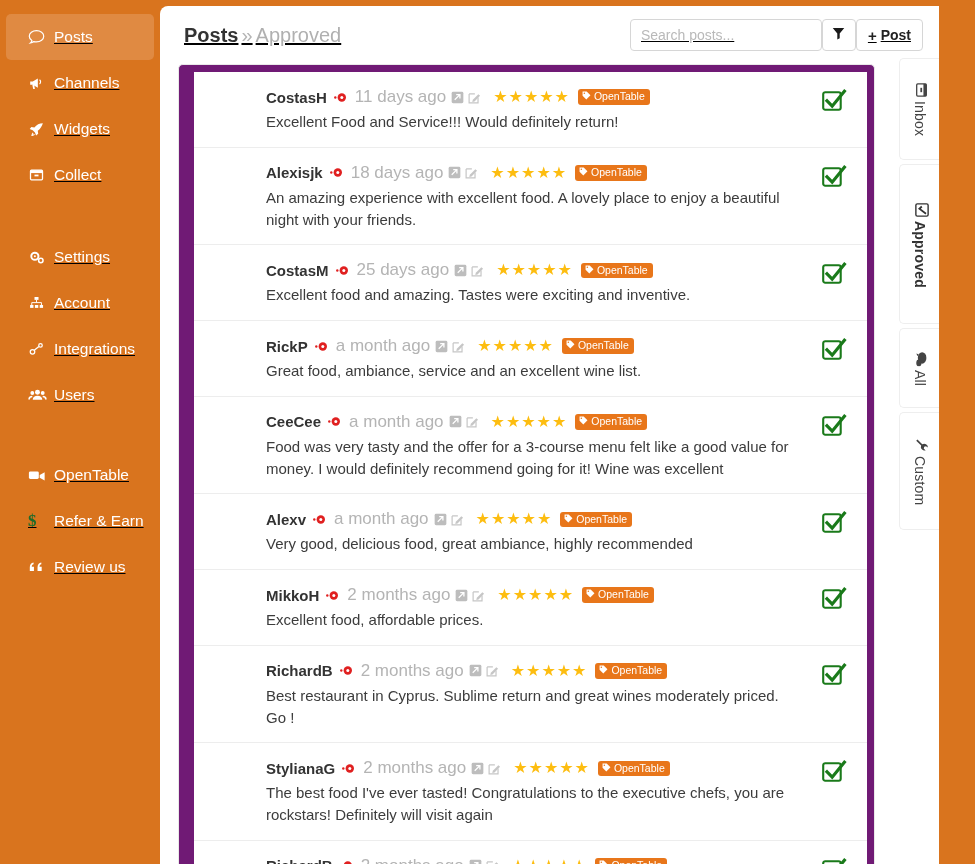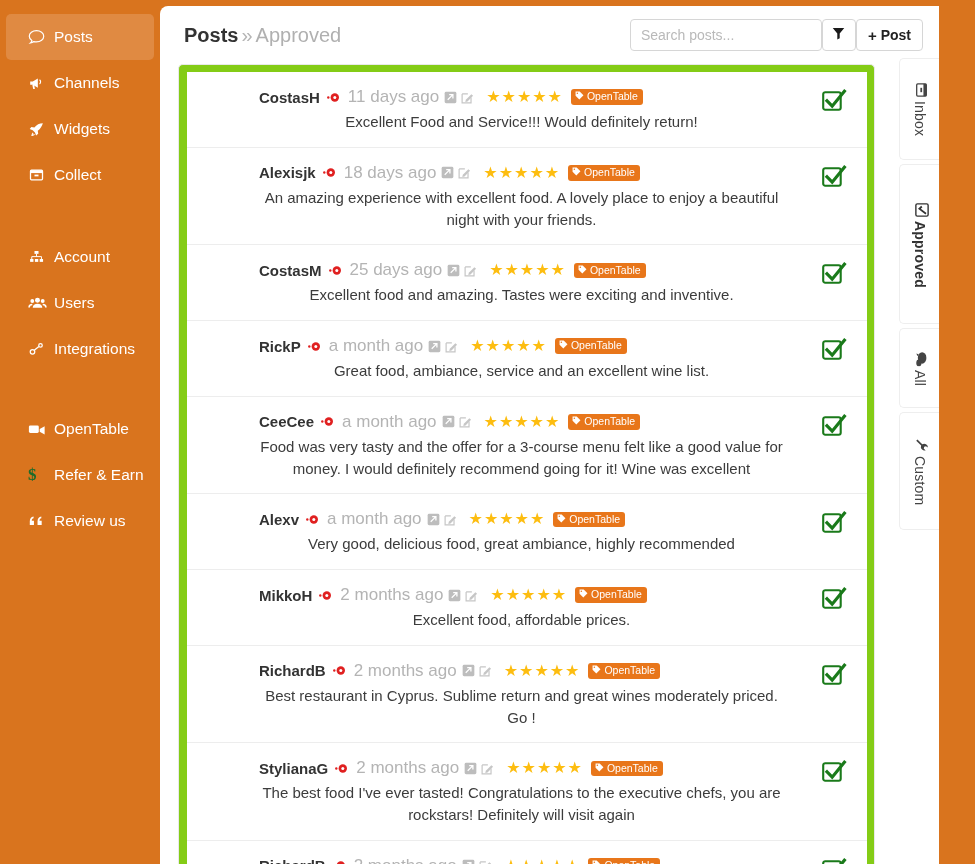--- a/index.html
+++ b/index.html
@@ -8,20 +8,21 @@
     font-family: "Liberation Sans", sans-serif;
     overflow: hidden;
     background: #d9741e;
   }
 
   #app {
     position: relative;
     width: 952px; height: 864px;
     display: flex;
     background: #d9741e;
+    text-decoration: underline;
   }
 
   
   .sidebar {
     width: 160px;
     flex: 0 0 160px;
     background: #d9741e;
     padding-top: 14px;
     position: relative;
     z-index: 2;
@@ -124,27 +125,26 @@
   }
   .plus-sign { font-size: 15px; font-weight: bold; line-height: 1; }
 
   
   .list-wrap {
     position: absolute;
     left: 18px;
     right: 64px;
     top: 58px;
     bottom: 0;
-    background: #84cc16;
+    background: #701a75;
     border: 1px solid #e9e9e9;
     border-bottom: none;
     border-radius: 5px 5px 0 0;
-    padding: 7px 0 0 1px;
+    padding: 7px 0 0 8px;
     overflow: hidden;
-    text-align: center;
   }
 
   .review {
     background: #ffffff;
     border-bottom: 1px solid #ededed;
     display: flex;
     padding: 14px 0 14px 0;
     position: relative;
     margin: 0 7px;
   }
@@ -314,56 +314,66 @@
             <rect x="2.5" y="4" width="15" height="12" rx="1.2" fill="none" stroke="#fff" stroke-width="1.6"></rect>
             <rect x="2.5" y="4" width="15" height="3.6" fill="#fff"></rect>
             <rect x="7.5" y="9.5" width="5" height="2.2" fill="#fff"></rect>
           </svg>
       </span>
       <span class="nav-label">Collect</span>
     </div>
 
     <div class="nav-gap"></div>
 
+    <div class="nav-item">
+      <span class="nav-icon">
+        <svg width="18" height="17" viewBox="0 0 20 20">
+            <circle cx="7.5" cy="8.5" r="4.2" fill="none" stroke="#fff" stroke-width="2.3"></circle>
+            <circle cx="7.5" cy="8.5" r="1.2" fill="#fff"></circle>
+            <circle cx="14.5" cy="13.5" r="2.6" fill="none" stroke="#fff" stroke-width="1.8"></circle>
+          </svg>
+      </span>
+      <span class="nav-label">Settings</span>
+    </div>
 
     <div class="nav-item">
       <span class="nav-icon">
         <svg width="17" height="16" viewBox="0 0 20 20">
             <rect x="7.5" y="2.5" width="5" height="3.6" fill="#fff"></rect>
             <rect x="2" y="12.5" width="4.2" height="3.6" fill="#fff"></rect>
             <rect x="8" y="12.5" width="4.2" height="3.6" fill="#fff"></rect>
             <rect x="14" y="12.5" width="4.2" height="3.6" fill="#fff"></rect>
             <path d="M10 6.2v3.3M4.1 12.5V9.5h12.1v3" stroke="#fff" stroke-width="1.2" fill="none"></path>
           </svg>
       </span>
       <span class="nav-label">Account</span>
     </div>
 
     <div class="nav-item">
       <span class="nav-icon">
+        <svg width="17" height="16" viewBox="0 0 20 20">
+            <circle cx="5" cy="13.5" r="2.8" fill="none" stroke="#fff" stroke-width="1.6"></circle>
+            <circle cx="15" cy="5.5" r="2.2" fill="none" stroke="#fff" stroke-width="1.6"></circle>
+            <path d="M7.2 11.6l5.8-4.6" stroke="#fff" stroke-width="1.6"></path>
+          </svg>
+      </span>
+      <span class="nav-label">Integrations</span>
+    </div>
+
+    <div class="nav-item">
+      <span class="nav-icon">
         <svg width="19" height="16" viewBox="0 0 22 20">
             <circle cx="11" cy="6.5" r="3.1" fill="#fff"></circle>
             <circle cx="4.5" cy="7.5" r="2.4" fill="#fff"></circle>
             <circle cx="17.5" cy="7.5" r="2.4" fill="#fff"></circle>
             <path d="M5 16c0-3 2.7-5 6-5s6 2 6 5z" fill="#fff"></path>
             <path d="M0.5 15.5c0-2.2 1.8-3.7 4-3.7M21.5 15.5c0-2.2-1.8-3.7-4-3.7" stroke="#fff" stroke-width="2" fill="none"></path>
           </svg>
       </span>
       <span class="nav-label">Users</span>
-    </div>
-
-    <div class="nav-item">
-      <span class="nav-icon">
-        <svg width="17" height="16" viewBox="0 0 20 20">
-            <circle cx="5" cy="13.5" r="2.8" fill="none" stroke="#fff" stroke-width="1.6"></circle>
-            <circle cx="15" cy="5.5" r="2.2" fill="none" stroke="#fff" stroke-width="1.6"></circle>
-            <path d="M7.2 11.6l5.8-4.6" stroke="#fff" stroke-width="1.6"></path>
-          </svg>
-      </span>
-      <span class="nav-label">Integrations</span>
     </div>
 
     <div class="nav-gap-sm"></div>
 
     <div class="nav-item">
       <span class="nav-icon">
         <svg width="18" height="14" viewBox="0 0 20 14">
             <rect x="1" y="3" width="11" height="8.5" rx="1.6" fill="#fff"></rect>
             <path d="M13 7l5.5-3v9L13 10z" fill="#fff"></path>
           </svg>

